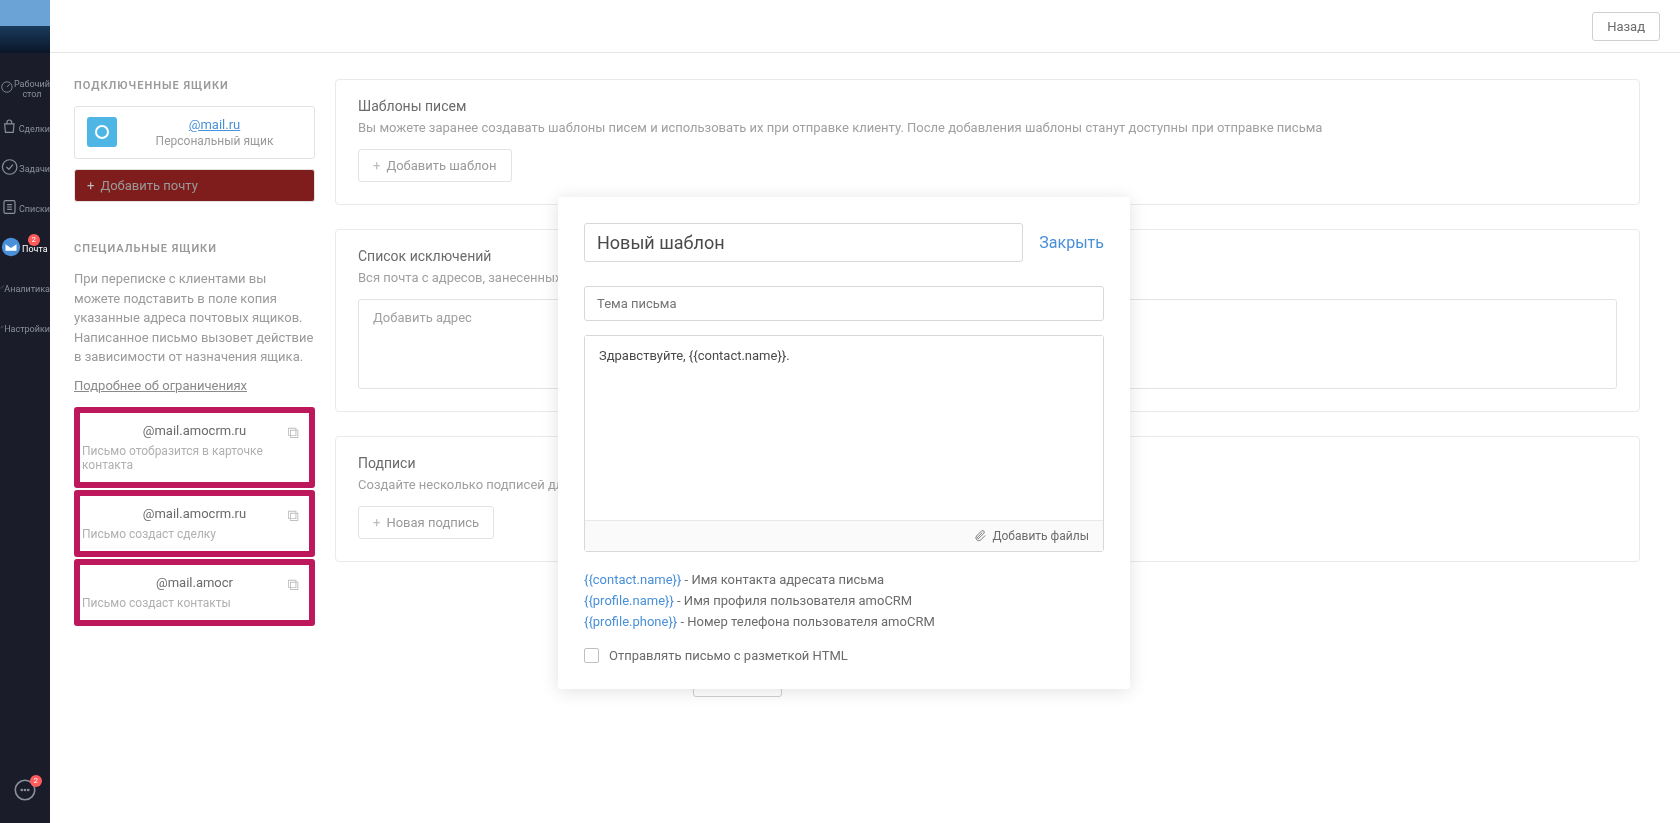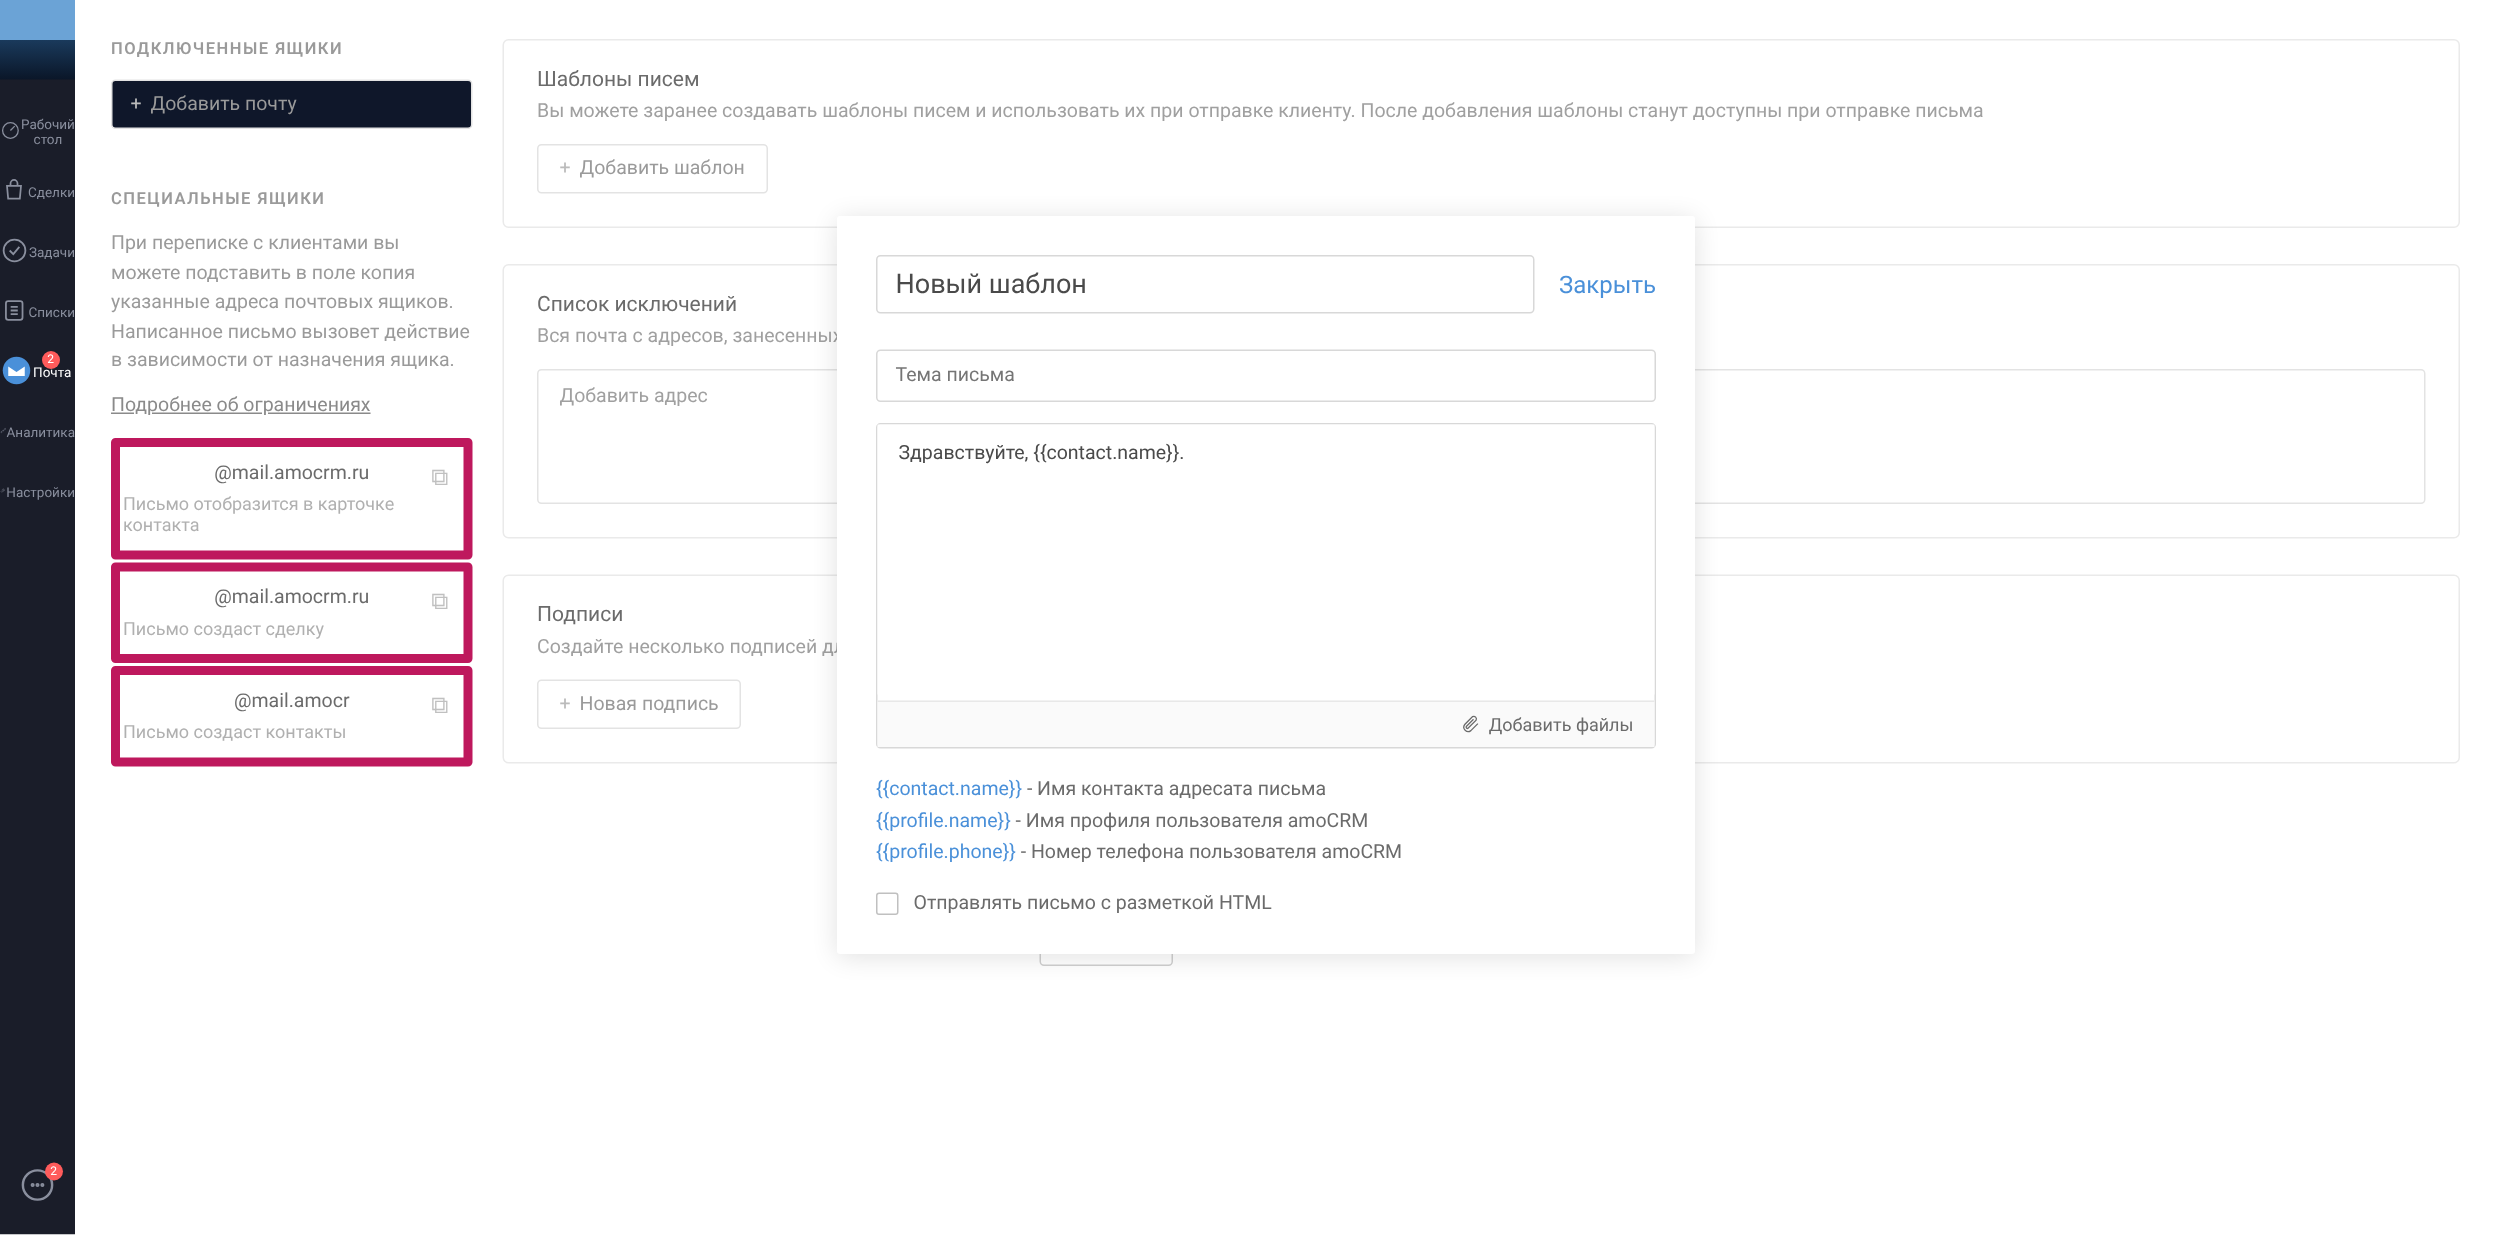--- a/index.html
+++ b/index.html
@@ -28,21 +28,21 @@
 
 
 .settings-col { width: 265px; padding: 26px 0 0 24px; }
 .section-heading { font-size: 11px; letter-spacing: 1px; color: #9a9a9a; font-weight: 600; margin-bottom: 14px; text-transform: uppercase; }
 .mailbox-card { border: 1px solid #e3e3e3; border-radius: 3px; padding: 10px 12px; margin-bottom: 10px; display: flex; align-items: flex-start; }
 .mailbox-icon { width: 30px; height: 30px; background: #4db6e5; border-radius: 3px; margin-right: 10px; display: flex; align-items: center; justify-content: center; flex-shrink: 0; }
 .mailbox-icon-inner { width: 14px; height: 14px; border: 2px solid #fff; border-radius: 50%; position: relative; }
 .mailbox-info { flex: 1; text-align: center; }
 .mailbox-email { color: #4a90d9; text-decoration: underline; font-size: 13px; }
 .mailbox-type { color: #9a9a9a; font-size: 12px; margin-top: 2px; }
-.add-mail-btn { width: 100%; border: 1px solid #e3e3e3; background: #0f172a; color: #9a9a9a; padding: 8px 12px; border-radius: 3px; font-size: 13px; cursor: pointer; text-align: left; }
+.add-mail-btn { width: 100%; border: 1px solid #e3e3e3; background: #7f1d1d; color: #9a9a9a; padding: 8px 12px; border-radius: 3px; font-size: 13px; cursor: pointer; text-align: left; }
 .plus-sign { margin-right: 6px; color: #bbb; }
 
 .special-desc { color: #9a9a9a; font-size: 13px; line-height: 1.5; margin-bottom: 8px; }
 .special-link { color: #8a8a8a; text-decoration: underline; font-size: 13px; display: inline-block; margin-bottom: 14px; cursor: pointer; }
 .special-card { border: 6px solid #be185d; border-radius: 3px; padding: 10px 2px; margin-bottom: 2px; position: relative; }
 .special-email { color: #6b6b6b; font-size: 13px; text-align: center; }
 .special-sub { color: #b0b0b0; font-size: 12px; margin-top: 6px; }
 .copy-icon { position: absolute; right: 10px; top: 10px; color: #c0c0c0; cursor: pointer; }
 
 
@@ -138,25 +138,37 @@
           <circle cx="12" cy="12" r="9"></circle>
           <circle cx="9" cy="12" r="0.5" fill="currentColor"></circle>
           <circle cx="12" cy="12" r="0.5" fill="currentColor"></circle>
           <circle cx="15" cy="12" r="0.5" fill="currentColor"></circle>
         </svg>
       <span class="nav-badge" style="top:-2px;right:8px;">2</span>
     </div>
   </div>
 
   <div class="main-wrap">
+    <div class="top-bar">
+      <button class="back-btn">Назад</button>
+    </div>
 
     <div class="main-content">
 
       <div class="settings-col">
         <div class="section-heading">ПОДКЛЮЧЕННЫЕ ЯЩИКИ</div>
+        <div class="mailbox-card">
+          <div class="mailbox-icon">
+              <div class="mailbox-icon-inner"></div>
+            </div>
+          <div class="mailbox-info">
+            <div class="mailbox-email">@mail.ru</div>
+            <div class="mailbox-type">Персональный ящик</div>
+          </div>
+        </div>
         <button class="add-mail-btn"><span class="plus-sign">+</span><span>Добавить почту</span></button>
 
         <div style="height:40px"></div>
         <div class="section-heading">СПЕЦИАЛЬНЫЕ ЯЩИКИ</div>
         <div class="special-desc">При переписке с клиентами вы можете подставить в поле копия указанные адреса почтовых ящиков. Написанное письмо вызовет действие в зависимости от назначения ящика.</div>
         <a class="special-link">Подробнее об ограничениях</a>
 
         <div class="special-card">
           <div class="special-email">@mail.amocrm.ru</div>
           <span class="copy-icon">⧉</span>

